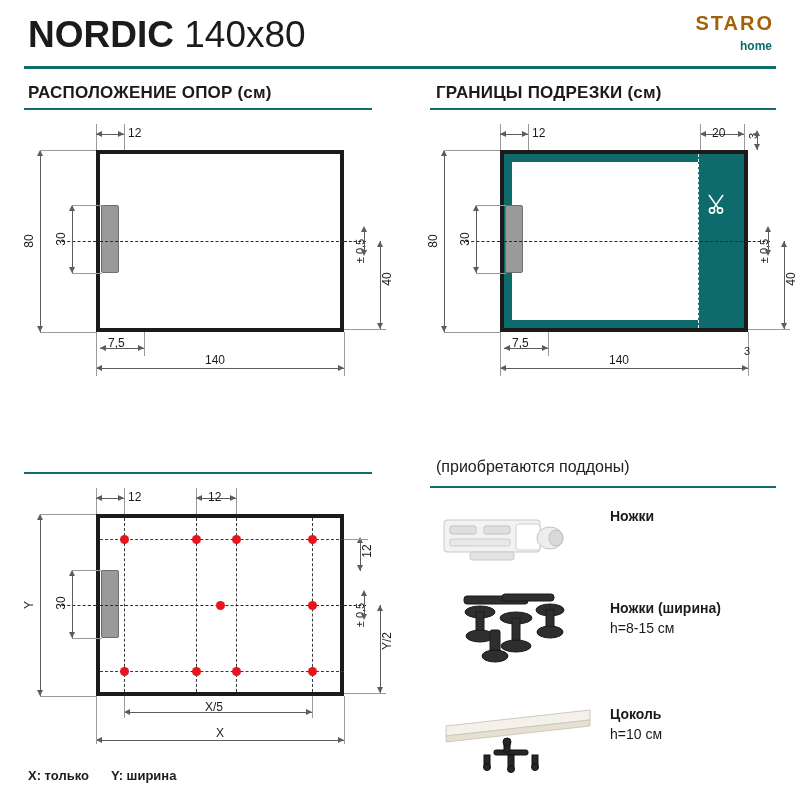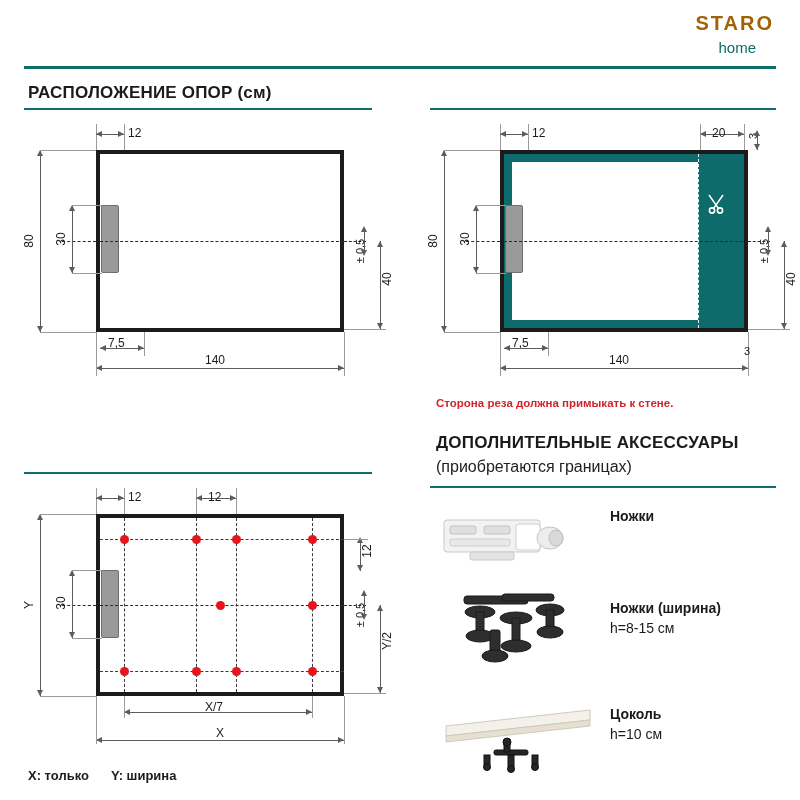--- a/index.html
+++ b/index.html
@@ -24,22 +24,22 @@
   }
   .title .dim { font-weight:400; }
   .brand {
     position:absolute; right:26px; top:12px; width:170px; height:44px;
   }
   .brand-main {
     position:absolute; right:0; top:0;
     font-size:20px; letter-spacing:2px; color:#a16207; font-weight:700;
   }
   .brand-sub {
-    position:absolute; right:18px; top:27px;
-    font-size:15px; color:#0e6b6b; font-weight:400;
+    position:absolute; right:2px; top:27px;
+    font-size:12px; color:#0e6b6b; font-weight:700;
   }
   .hr-main {
     position:absolute; left:24px; top:66px; width:752px; height:3px;
     background:#0f6d6d;
   }
 
   
   .sec-title {
     position:absolute; font-size:17px; font-weight:700; letter-spacing:.2px;
     white-space:nowrap;
@@ -106,20 +106,24 @@
 
   .legend { position:absolute; font-size:13px; font-weight:700; }
   .legend .gap { display:inline-block; width:22px; }
 </style>
 </head>
 <body>
 
 <div class="page">
 
   <div class="header">
+    <div class="title">
+      <span>NORDIC</span>
+      <span class="dim">140x80</span>
+    </div>
     <div class="brand">
       <div class="brand-main">STARO</div>
       <div class="brand-sub">home</div>
     </div>
   </div>
   <div class="hr-main"></div>
 
   <div class="sec-title" style="left:28px; top:83px;">РАСПОЛОЖЕНИЕ ОПОР (см)</div>
   <div class="sec-rule" style="left:24px; top:108px; width:348px;"></div>
 
@@ -171,20 +175,21 @@
     <div class="arrow arr-u" style="left:377px; top:241px;"></div>
     <div class="arrow arr-d" style="left:377px; top:323px;"></div>
     <div class="ext-line h" style="left:344px; top:329px; width:42px;"></div>
     <div class="lbl rot" style="left:372px; top:272px; width:30px; text-align:center;">40</div>
     <div class="lbl rot sm" style="left:340px; top:245px; width:40px; text-align:center;">± 0,5</div>
     <div class="dim-line v" style="left:364px; top:228px; height:26px;"></div>
     <div class="arrow arr-u" style="left:361px; top:226px;"></div>
     <div class="arrow arr-d" style="left:361px; top:250px;"></div>
   </div>
 
+  <div class="sec-title" style="left:436px; top:83px;">ГРАНИЦЫ ПОДРЕЗКИ (см)</div>
   <div class="sec-rule" style="left:430px; top:108px; width:346px;"></div>
 
   <div>
     <div class="ext-line v" style="left:500px; top:124px; height:36px;"></div>
     <div class="ext-line v" style="left:528px; top:124px; height:36px;"></div>
     <div class="dim-line h" style="left:500px; top:134px; width:28px;"></div>
     <div class="arrow arr-l" style="left:500px; top:131px;"></div>
     <div class="arrow arr-r" style="left:522px; top:131px;"></div>
     <div class="lbl" style="left:532px; top:126px;">12</div>
 
@@ -262,21 +267,20 @@
     <div class="lbl rot" style="left:776px; top:272px; width:30px; text-align:center;">40</div>
     <div class="lbl rot sm" style="left:744px; top:245px; width:40px; text-align:center;">± 0,5</div>
     <div class="dim-line v" style="left:768px; top:228px; height:26px;"></div>
     <div class="arrow arr-u" style="left:765px; top:226px;"></div>
     <div class="arrow arr-d" style="left:765px; top:250px;"></div>
 
     <div class="lbl sm" style="left:744px; top:345px;">3</div>
 
     <div class="note" style="left:436px; top:380px;">
       <br>
-      <span>Сторона реза должна примыкать к стене.</span>
     </div>
   </div>
 
   <div class="sec-rule" style="left:24px; top:472px; width:348px;"></div>
 
   <div>
 
     <div class="ext-line v" style="left:96px; top:488px; height:34px;"></div>
     <div class="ext-line v" style="left:124px; top:488px; height:34px;"></div>
     <div class="dim-line h" style="left:96px; top:498px; width:28px;"></div>
@@ -330,21 +334,21 @@
     <div class="arrow arr-d" style="left:69px; top:632px;"></div>
     <div class="ext-line h" style="left:72px; top:570px; width:30px;"></div>
     <div class="ext-line h" style="left:72px; top:638px; width:30px;"></div>
     <div class="lbl rot" style="left:46px; top:596px; width:30px; text-align:center;">30</div>
 
     <div class="dim-line h" style="left:124px; top:712px; width:188px;"></div>
     <div class="arrow arr-l" style="left:124px; top:709px;"></div>
     <div class="arrow arr-r" style="left:306px; top:709px;"></div>
     <div class="ext-line v" style="left:124px; top:696px; height:22px;"></div>
     <div class="ext-line v" style="left:312px; top:696px; height:22px;"></div>
-    <div class="lbl" style="left:205px; top:700px;">X/7</div>
+    <div class="lbl" style="left:205px; top:700px;">X/5</div>
 
     <div class="dim-line h" style="left:96px; top:740px; width:248px;"></div>
     <div class="arrow arr-l" style="left:96px; top:737px;"></div>
     <div class="arrow arr-r" style="left:338px; top:737px;"></div>
     <div class="ext-line v" style="left:96px; top:696px; height:48px;"></div>
     <div class="ext-line v" style="left:344px; top:696px; height:48px;"></div>
     <div class="lbl" style="left:216px; top:726px;">X</div>
 
     <div class="dim-line v" style="left:360px; top:539px; height:32px;"></div>
     <div class="arrow arr-u" style="left:357px; top:537px;"></div>
@@ -360,22 +364,21 @@
     <div class="lbl rot sm" style="left:340px; top:609px; width:40px; text-align:center;">± 0,5</div>
     <div class="dim-line v" style="left:364px; top:592px; height:26px;"></div>
     <div class="arrow arr-u" style="left:361px; top:590px;"></div>
     <div class="arrow arr-d" style="left:361px; top:614px;"></div>
 
     <div class="legend" style="left:28px; top:768px;">
       <span>X: только</span><span class="gap"></span><span>Y: ширина</span>
     </div>
   </div>
 
-  <div class="sec-title" style="left:436px; top:433px;">ДОПОЛНИТЕЛЬНЫЕ АКСЕССУАРЫ</div>
-  <div class="sec-sub" style="left:436px; top:458px;">(приобретаются границах)</div>
+  <div class="sec-sub" style="left:436px; top:458px;">(приобретаются поддоны)</div>
   <div class="sec-rule" style="left:430px; top:486px; width:346px;"></div>
 
   <div>
     <div style="position:absolute; left:440px; top:506px; width:150px; height:62px;">
       <svg viewBox="0 0 150 62" width="150" height="62" aria-hidden="true">
         <rect x="4" y="14" width="96" height="32" rx="3" fill="#f2f2f2" stroke="#c9c9c9"></rect>
         <rect x="10" y="20" width="26" height="8" rx="2" fill="#dfdfdf" stroke="#c2c2c2"></rect>
         <rect x="44" y="20" width="26" height="8" rx="2" fill="#dfdfdf" stroke="#c2c2c2"></rect>
         <rect x="10" y="33" width="60" height="7" rx="2" fill="#e8e8e8" stroke="#cccccc"></rect>
         <rect x="76" y="18" width="24" height="26" rx="3" fill="#ffffff" stroke="#cfcfcf"></rect>

